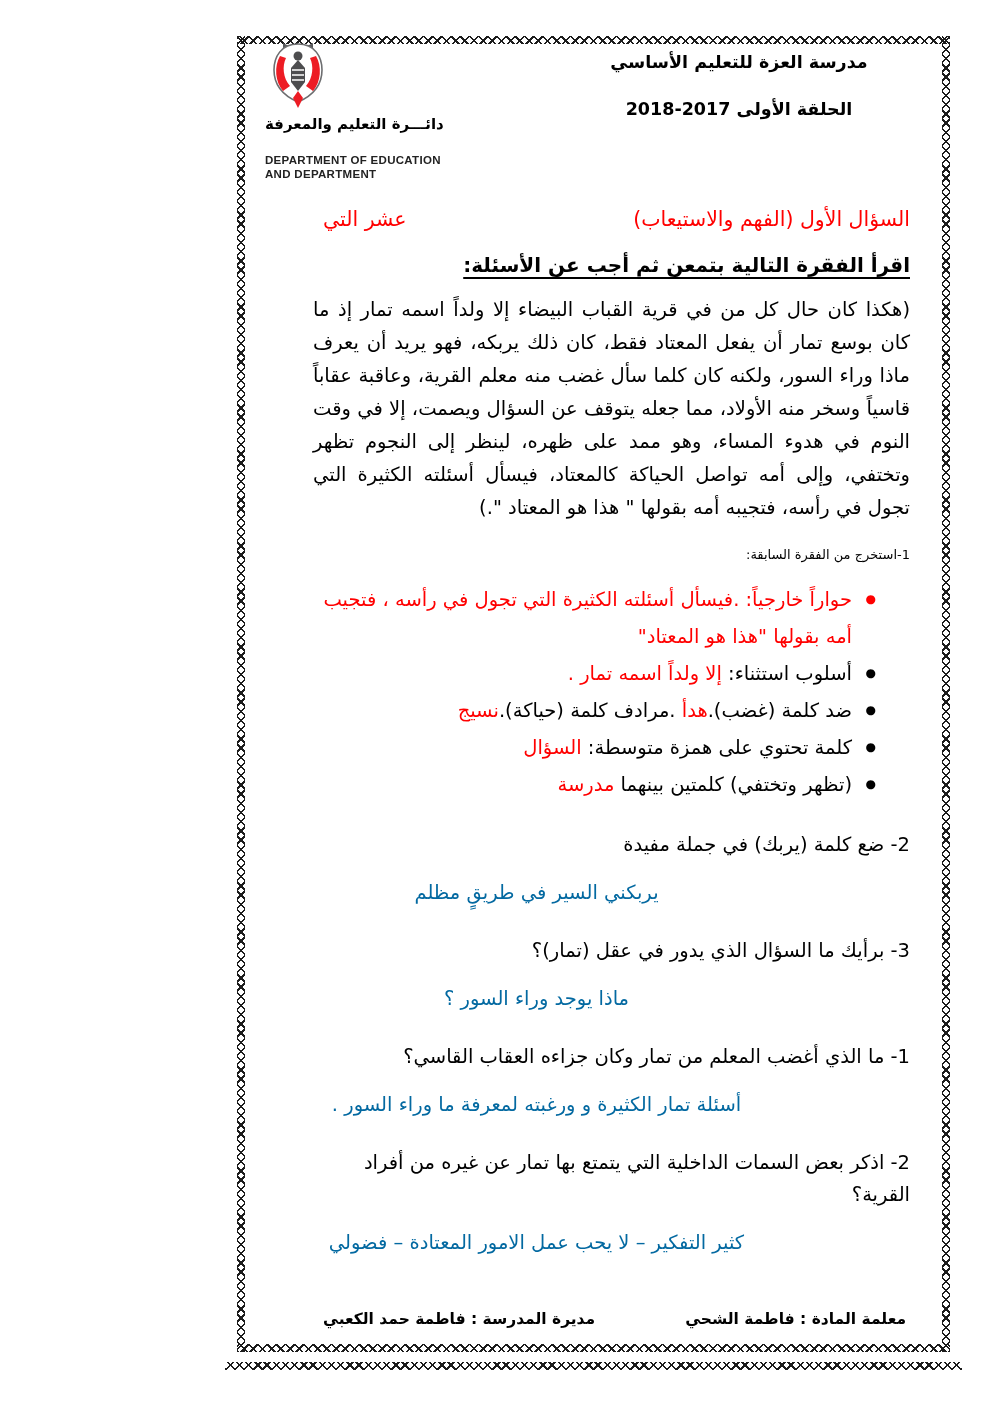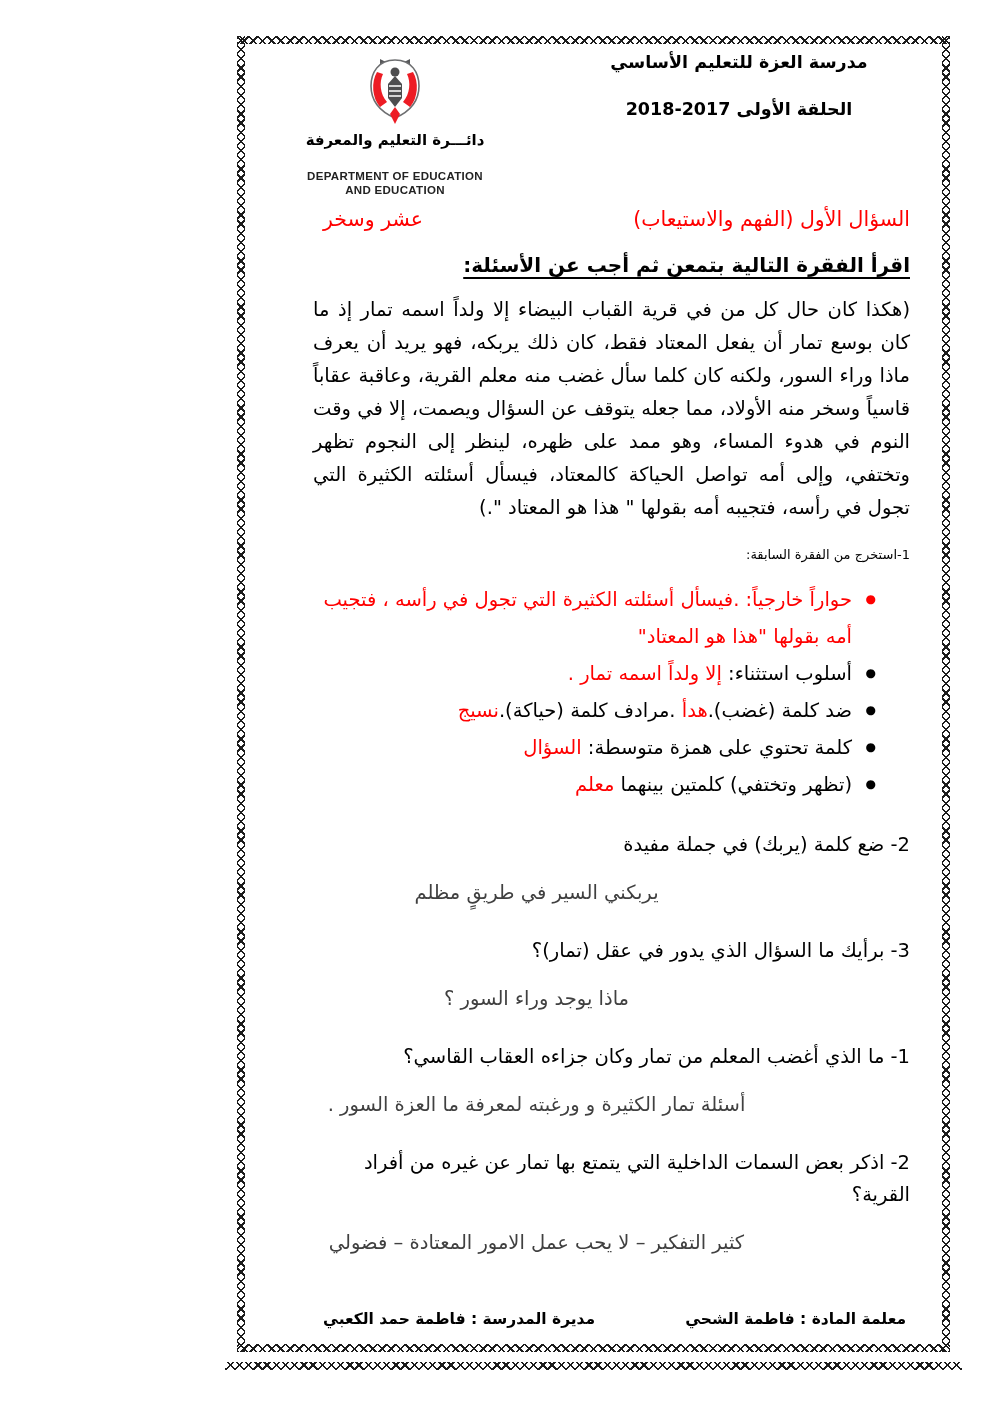--- a/index.html
+++ b/index.html
@@ -19,40 +19,40 @@
   .zz-left   { left:42px; width:8px; top:36px; height:1316px; }
   .zz-right  { right:42px; width:8px; top:36px; height:1316px; }
   .zz-outer-bottom { left:30px; right:30px; top:1362px; height:8px; }
 
   
   .school-block {
     position:absolute; top:52px; right:88px; width:330px;
     text-align:center; font-weight:bold; font-size:17.5px; line-height:1.2;
   }
   .school-line2 { margin-top:26px; }
-  .logo-block { position:absolute; top:52px; left:70px; width:260px; text-align:center; }
+  .logo-block { position:absolute; top:36px; left:70px; width:260px; text-align:left; }
   .logo-ar { font-size:15px; font-weight:bold; margin-top:1px; letter-spacing:1px; }
   .logo-en { direction:ltr; font-family:"Liberation Sans", sans-serif; font-size:11.5px; font-weight:bold; line-height:1.25; margin-top:20px; letter-spacing:.3px; color:#222; }
 
   
   .main { position:absolute; top:204px; left:118px; right:82px; }
   .title-row { display:flex; justify-content:space-between; align-items:baseline; color:#ff0000; font-size:20.5px; line-height:30px; padding-left:10px; }
   .instruction { text-align:right; font-size:20px; font-weight:bold; text-decoration:underline; text-underline-offset:5px; margin-top:16px; line-height:30px; }
   .passage { font-size:19.5px; line-height:33px; text-align:justify; text-justify:inter-word; margin-top:13px; }
   .q-label { font-size:13px; margin-top:15px; line-height:32px; }
 
   ul.extract { margin:10px 34px 0 0; padding:0; list-style:none; }
   ul.extract li { position:relative; padding-right:24px; font-size:19.5px; line-height:37px; }
   ul.extract li::before { content:"●"; position:absolute; right:0; top:0; font-size:12px; line-height:37px; color:#000; }
   ul.extract li.li-red::before { color:#ff0000; }
   .red  { color:#ff0000; }
   .blk  { color:#000;text-align:right; }
 
   .q   { font-size:19.5px; margin-top:26px; line-height:32px; }
-  .ans { color:#404040; font-size:19.5px; text-align:center; margin-top:16px; line-height:32px; padding-left:0; padding-right:150px; }
+  .ans { color:#0369a1; font-size:19.5px; text-align:center; margin-top:16px; line-height:32px; padding-left:0; padding-right:150px; }
 
   
   .footer {
     position:absolute; top:1310px; left:128px; right:86px;
     display:flex; justify-content:space-between; font-weight:bold; font-size:15.5px;
   }
 </style>
 </head>
 <body>
 
@@ -77,29 +77,29 @@
       <path d="M15 20 C9 30 10 46 18 55 L25 50 C18 42 17 30 21 22 Z" fill="#ed1c24"></path>
       <path d="M51 20 C57 30 56 46 48 55 L41 50 C48 42 49 30 45 22 Z" fill="#ed1c24"></path>
       <circle cx="33" cy="20" r="4.5" fill="#4d4d4f"></circle>
       <path d="M33 24 L26 32 L26 46 L33 55 L40 46 L40 32 Z" fill="#4d4d4f"></path>
       <path d="M27 34 h12 M27 39 h12 M27 44 h12" stroke="#ffffff" stroke-width="1.4"></path>
       <path d="M33 55 L28 62 L33 72 L38 62 Z" fill="#ed1c24"></path>
     </svg>
     <div class="logo-ar">دائـــرة التعليم والمعرفة</div>
     <div class="logo-en">
       <div>DEPARTMENT OF EDUCATION</div>
-      <div>AND EDUCATION</div>
+      <div>AND DEPARTMENT</div>
     </div>
   </div>
 
   <div class="main">
 
     <div class="title-row">
       <span>السؤال الأول (الفهم والاستيعاب)</span>
-      <span>عشر وسخر</span>
+      <span>عشر التي</span>
     </div>
 
     <div class="instruction">اقرأ الفقرة التالية بتمعن ثم أجب عن الأسئلة:</div>
 
     <div class="passage">(هكذا كان حال كل من في قرية القباب البيضاء إلا ولداً اسمه تمار إذ ما كان بوسع تمار أن يفعل المعتاد فقط، كان ذلك يربكه، فهو يريد أن يعرف ماذا وراء السور، ولكنه كان كلما سأل غضب منه معلم القرية، وعاقبة عقاباً قاسياً وسخر منه الأولاد، مما جعله يتوقف عن السؤال ويصمت، إلا في وقت النوم في هدوء المساء، وهو ممد على ظهره، لينظر إلى النجوم تظهر وتختفي، وإلى أمه تواصل الحياكة كالمعتاد، فيسأل أسئلته الكثيرة التي تجول في رأسه، فتجيبه أمه بقولها " هذا هو المعتاد ".)</div>
 
     <div class="q-label">1-استخرج من الفقرة السابقة:</div>
 
     <ul class="extract">
       <li class="li-red">
@@ -108,32 +108,32 @@
       <li>
         <span class="blk">أسلوب استثناء: </span><span class="red">إلا ولداً اسمه تمار .</span>
       </li>
       <li>
         <span class="blk">ضد كلمة (غضب).</span><span class="red">هدأ</span><span class="blk"> .مرادف كلمة (حياكة).</span><span class="red">نسيج</span>
       </li>
       <li>
         <span class="blk">كلمة تحتوي على همزة متوسطة: </span><span class="red">السؤال</span>
       </li>
       <li>
-        <span class="blk">(تظهر وتختفي) كلمتين بينهما </span><span class="red">معلم</span>
+        <span class="blk">(تظهر وتختفي) كلمتين بينهما </span><span class="red">مدرسة</span>
       </li>
     </ul>
 
     <div class="q">2- ضع كلمة (يربك) في جملة مفيدة</div>
     <div class="ans">يربكني السير في طريقٍ مظلم</div>
 
     <div class="q">3- برأيك ما السؤال الذي يدور في عقل (تمار)؟</div>
     <div class="ans">ماذا يوجد وراء السور ؟</div>
 
     <div class="q">1- ما الذي أغضب المعلم من تمار وكان جزاءه العقاب القاسي؟</div>
-    <div class="ans">أسئلة تمار الكثيرة و ورغبته لمعرفة ما العزة السور .</div>
+    <div class="ans">أسئلة تمار الكثيرة و ورغبته لمعرفة ما وراء السور .</div>
 
     <div class="q">2- اذكر بعض السمات الداخلية التي يتمتع بها تمار عن غيره من أفراد القرية؟</div>
     <div class="ans">كثير التفكير – لا يحب عمل الامور المعتادة  – فضولي</div>
 
   </div>
 
   <div class="footer">
     <span>معلمة المادة : فاطمة الشحي</span>
     <span>مديرة المدرسة : فاطمة حمد الكعبي</span>
   </div>

